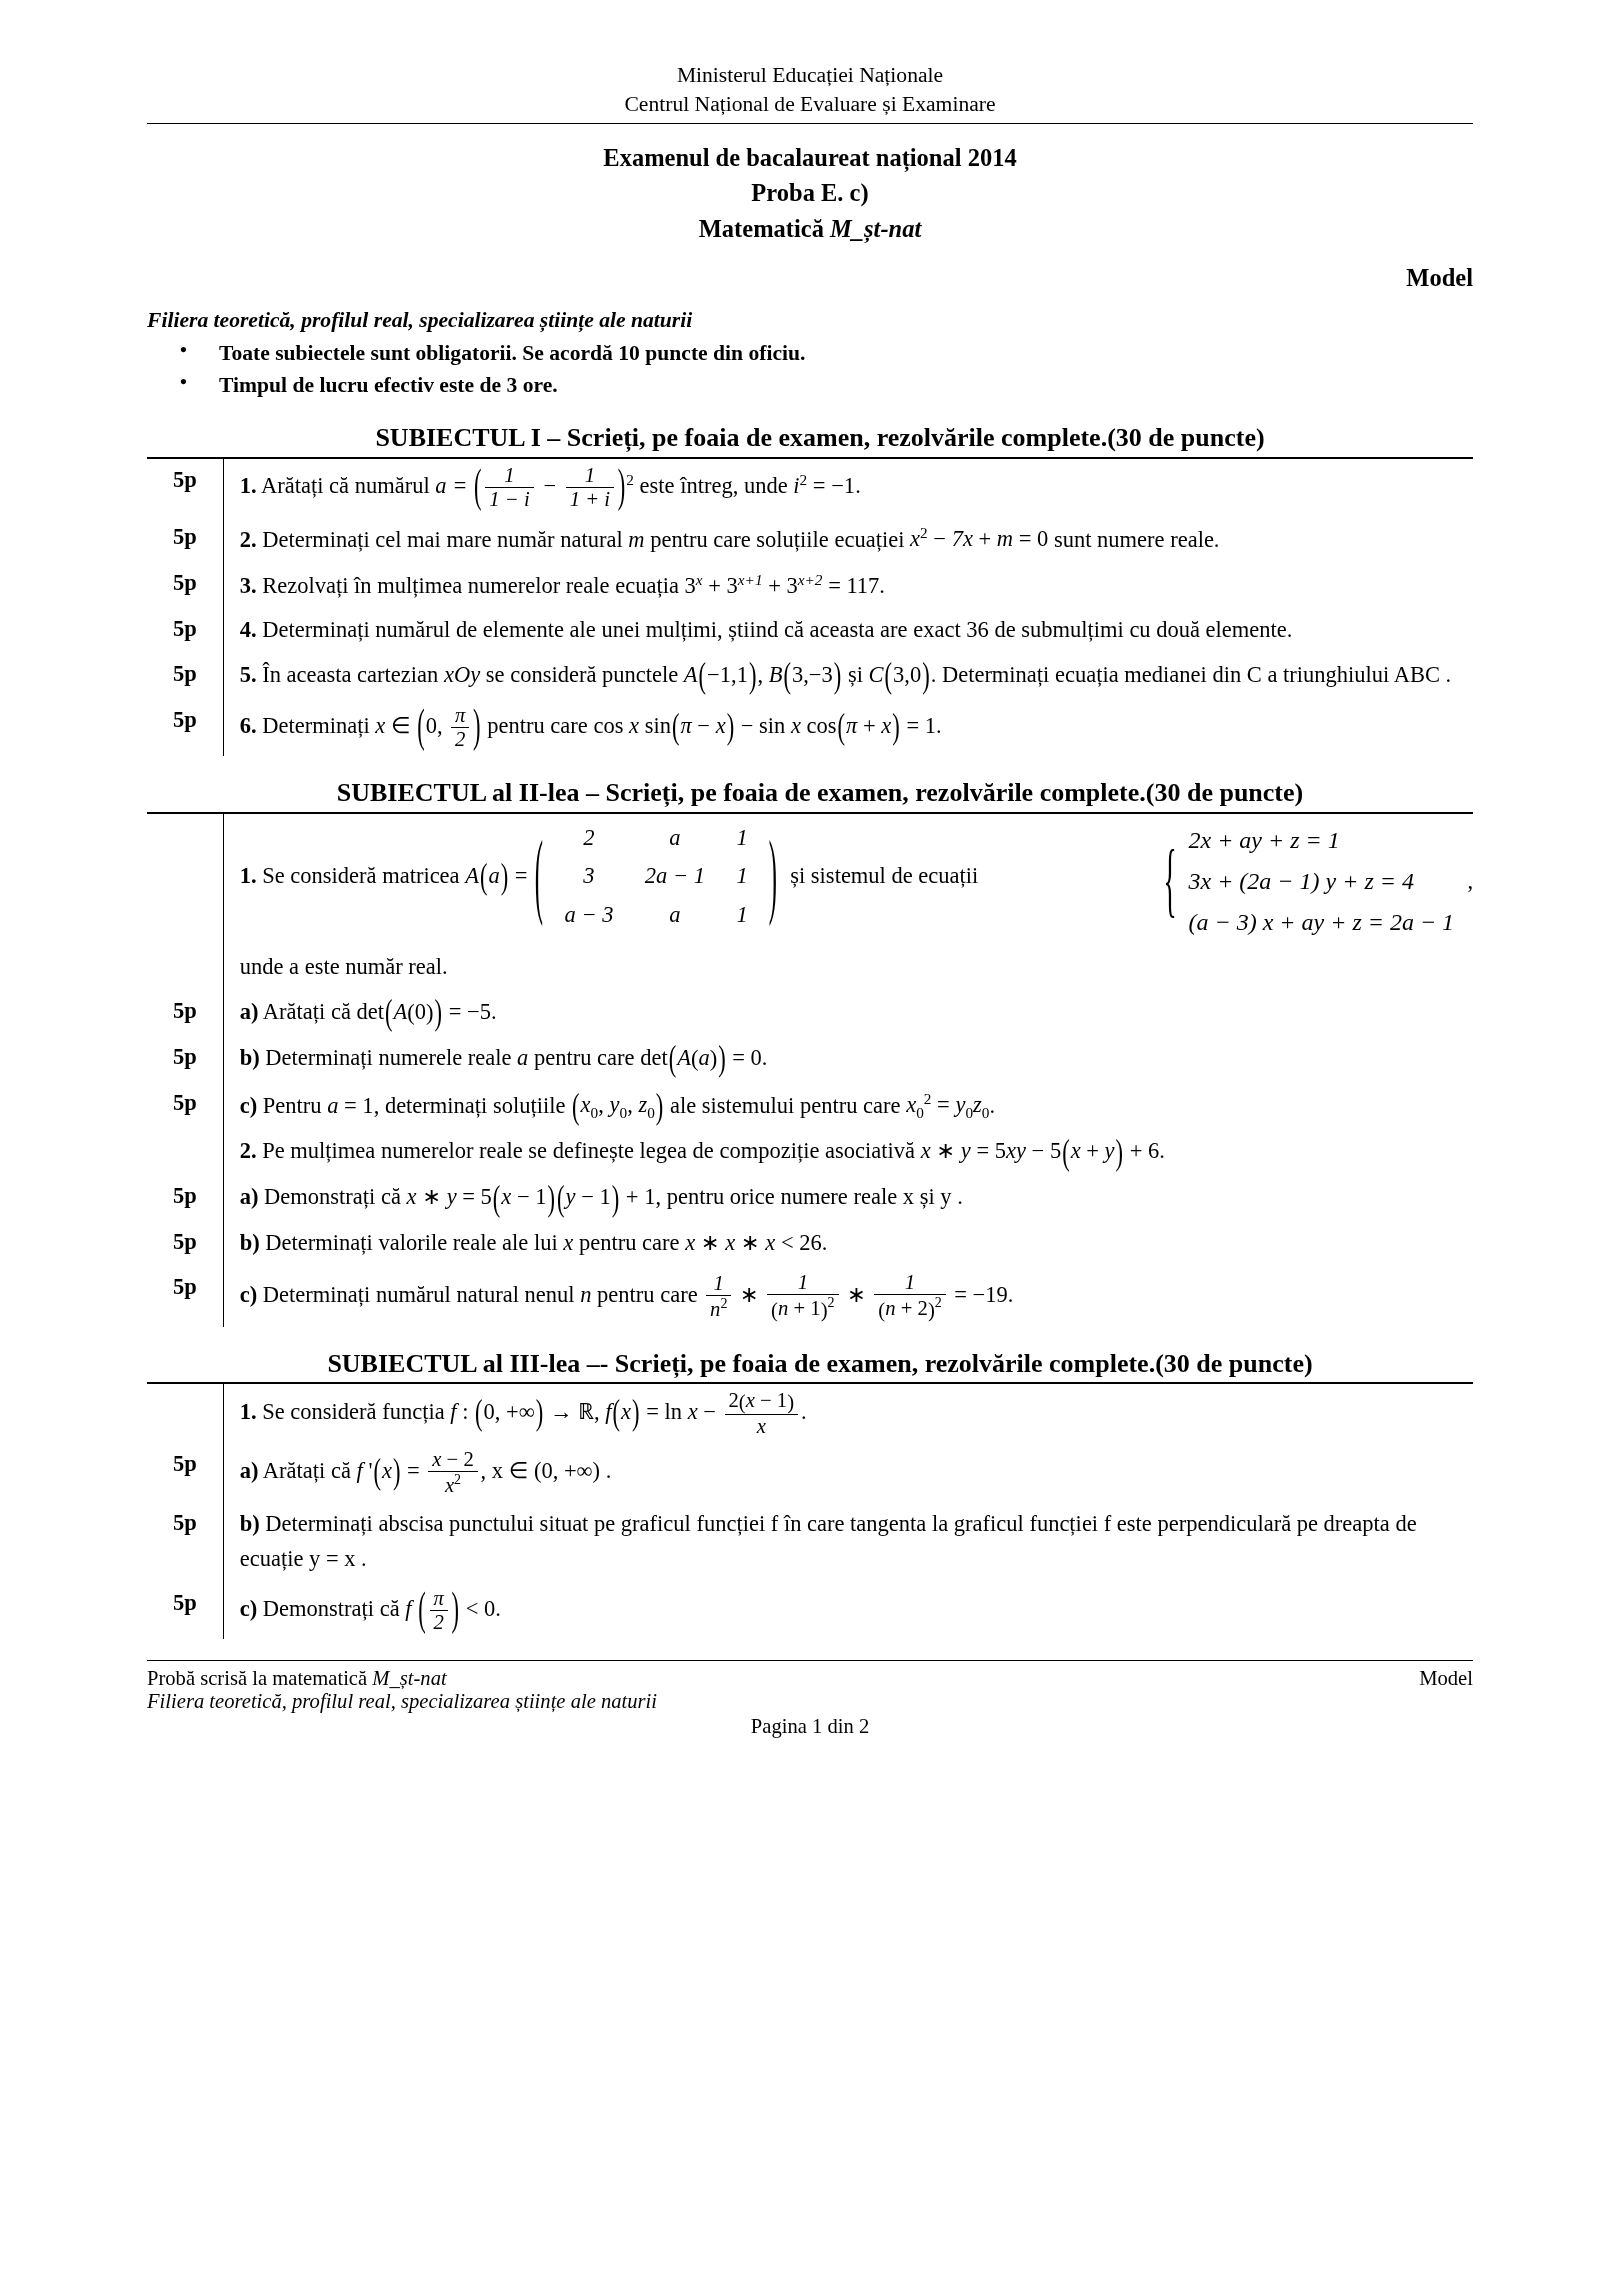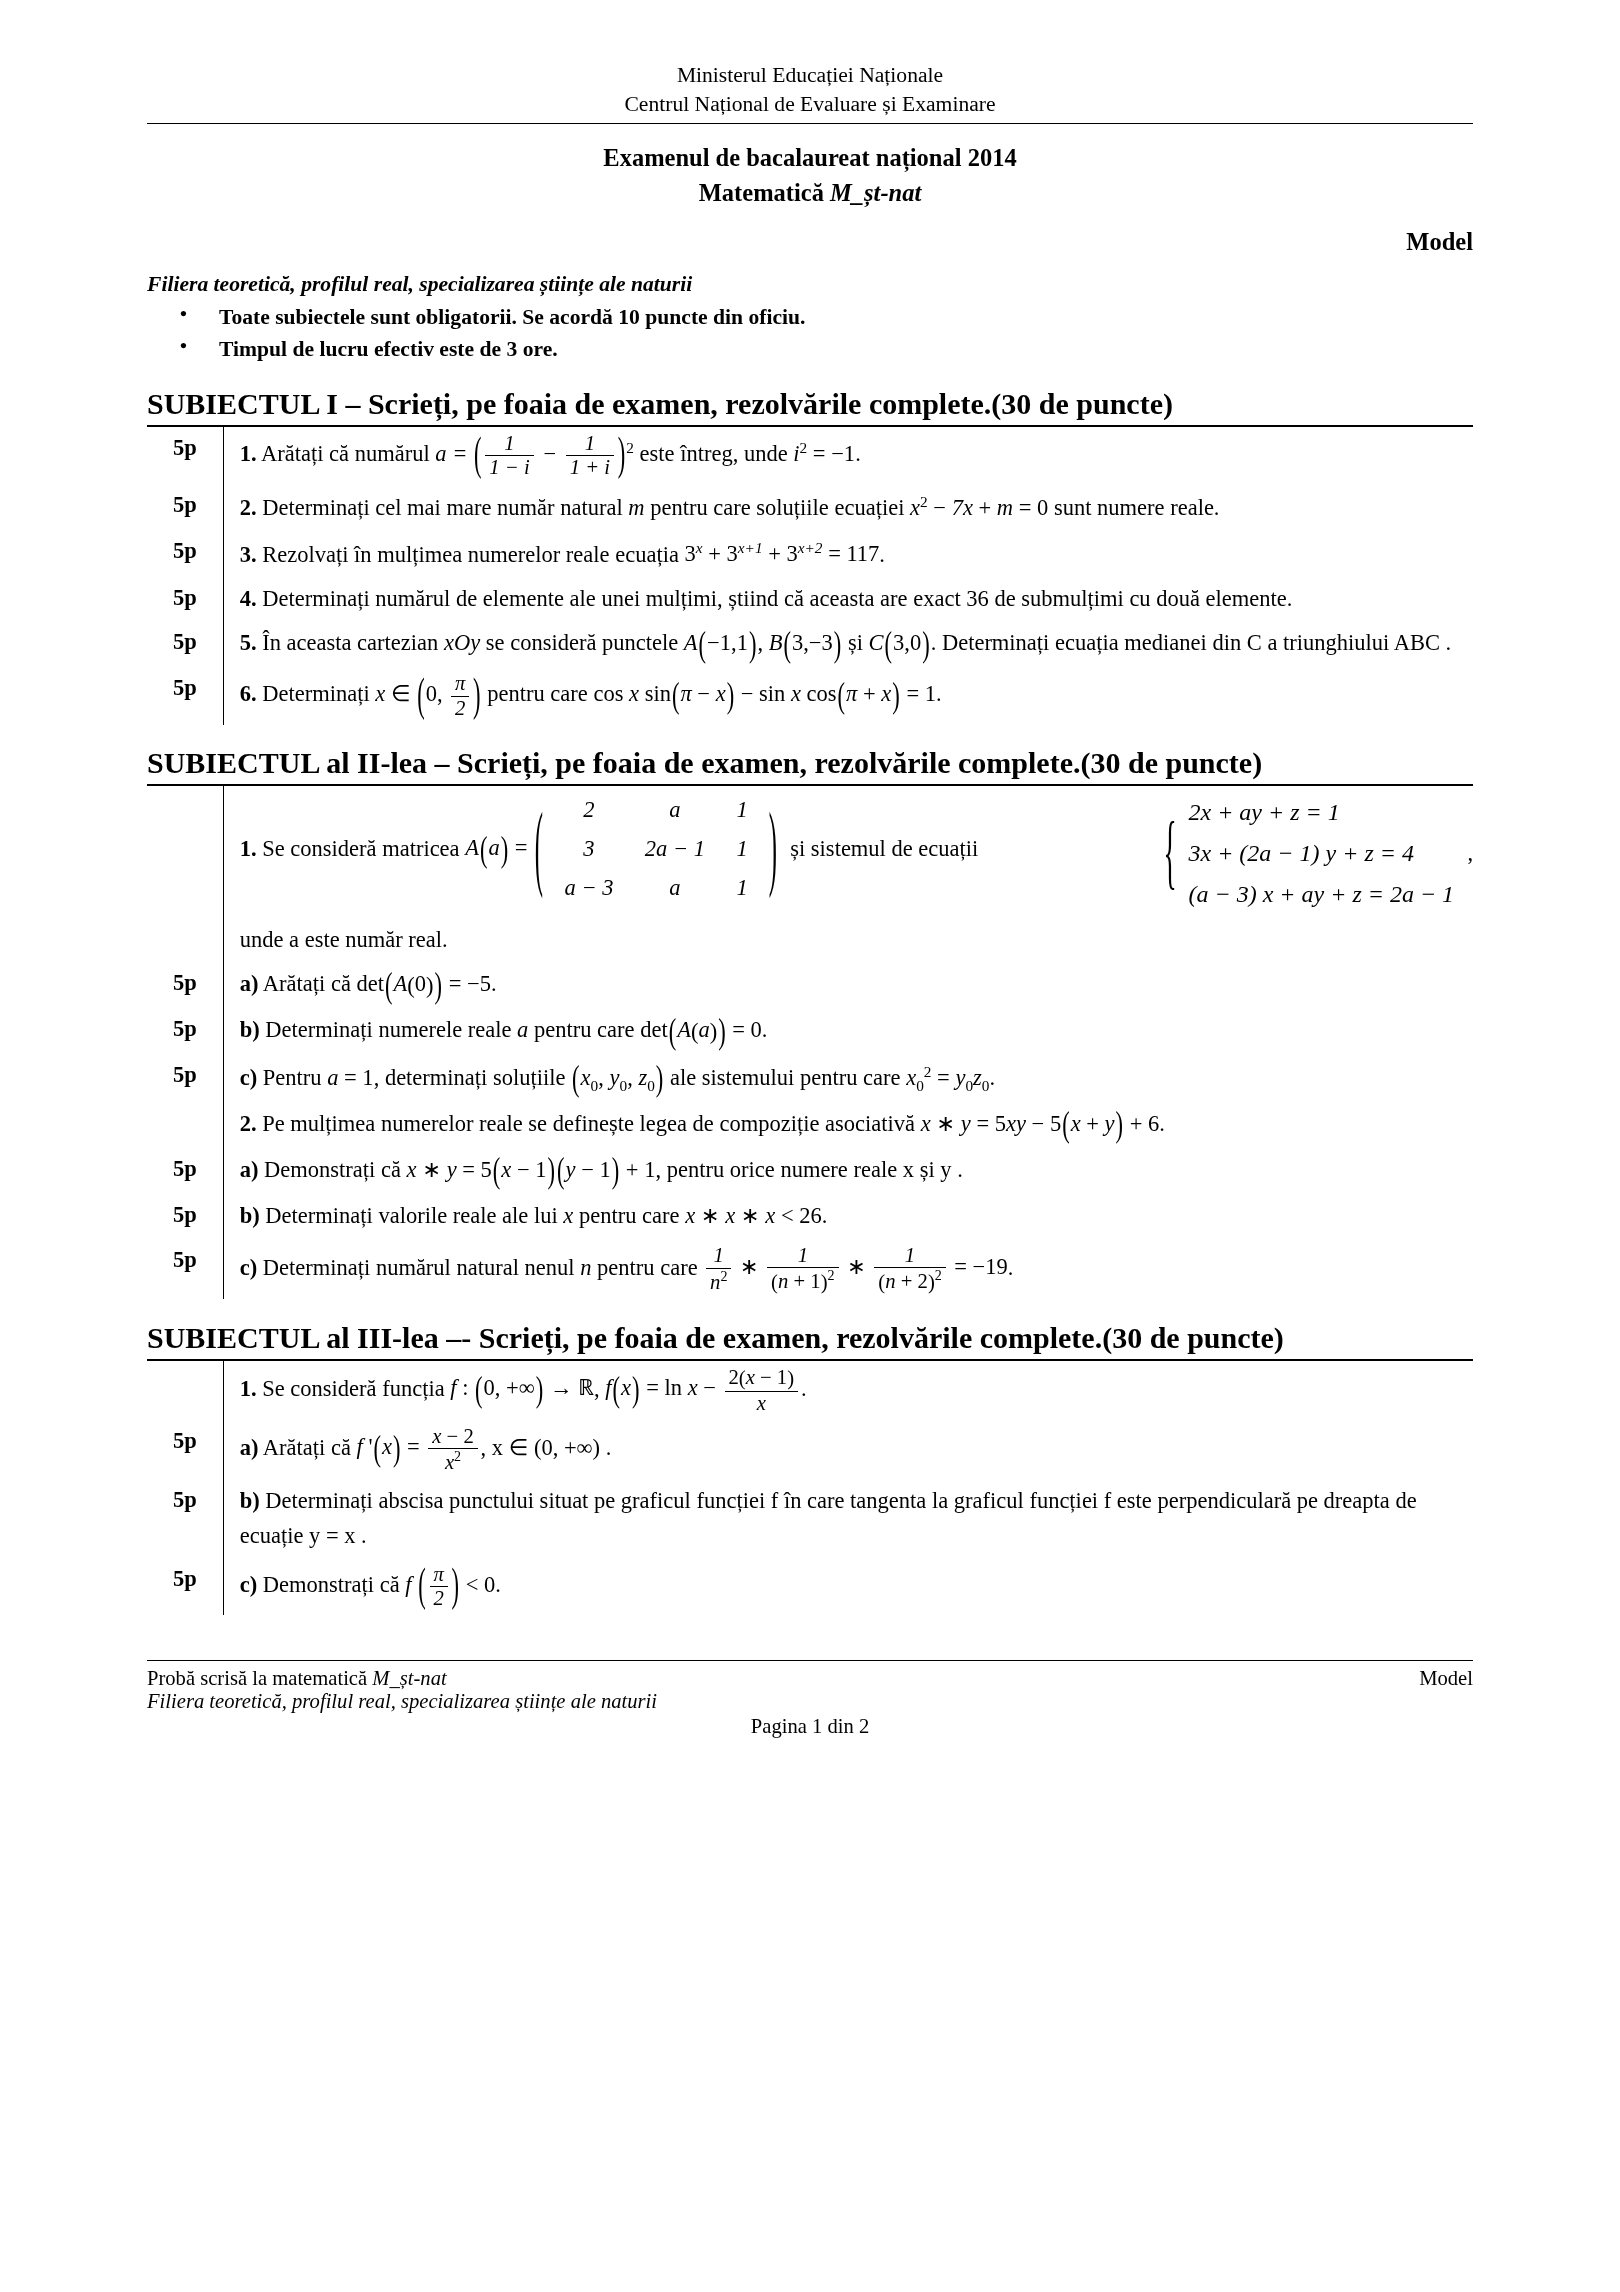--- a/index.html
+++ b/index.html
@@ -73,25 +73,26 @@
   }
   ul.bullets li:before {
     content: "\2022";
     position: absolute;
     left: 0;
     top: -2px;
     font-size: 19.6px;
   }
   .section-head {
     display: flex;
-    justify-content: flex-start;
+    justify-content: center;
     align-items: baseline;
     font-weight: bold;
-    font-size: 30px;
+    font-size: 26px;
     margin-top: 21.6px;
+    margin-left: 20px;
   }
   .section-rule {
     border-top: 2px solid #000;
     margin-top: 3.9px;
   }
   .qtable {
     width: 100%;
     border-collapse: collapse;
     font-size: 22.5px;
   }
@@ -217,20 +218,21 @@
 
 <div class="page">
   <div class="content">
 
     <div class="hdr-line">Ministerul Educației Naționale</div>
     <div class="hdr-line">Centrul Național de Evaluare și Examinare</div>
     <hr class="rule">
 
     <div class="title">
       <div>Examenul de bacalaureat național 2014</div>
+      <div>Proba E. c)</div>
       <div>
         <span>Matematică </span><span class="subj">M_șt-nat</span>
       </div>
     </div>
 
     <div class="model-right">Model</div>
 
     <div class="filiera">Filiera teoretică, profilul real, specializarea științe ale naturii</div>
 
     <ul class="bullets">

